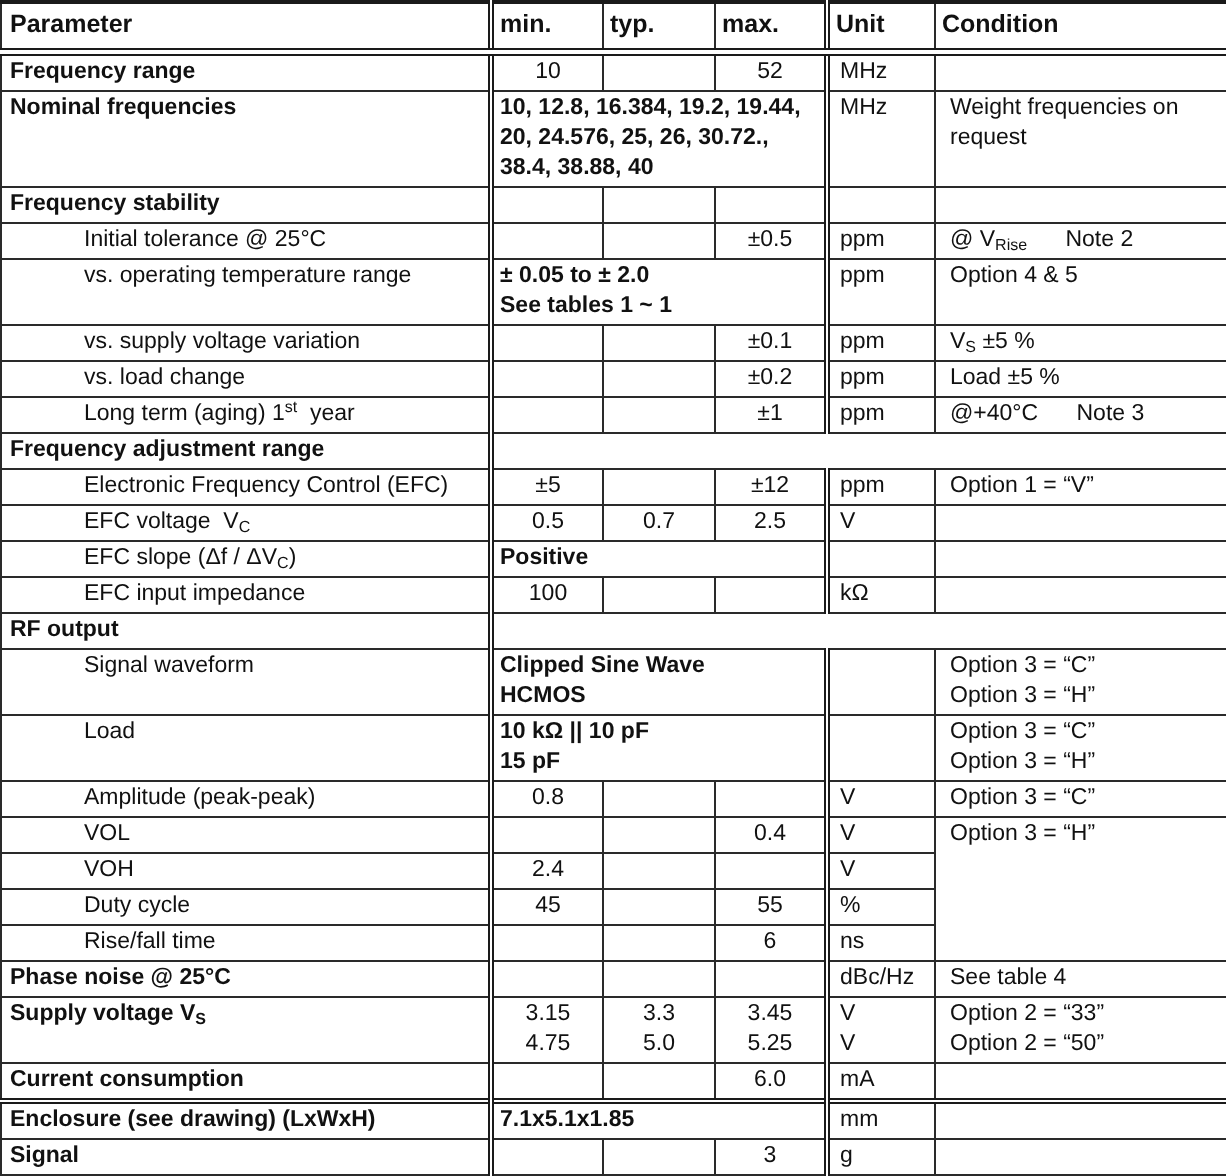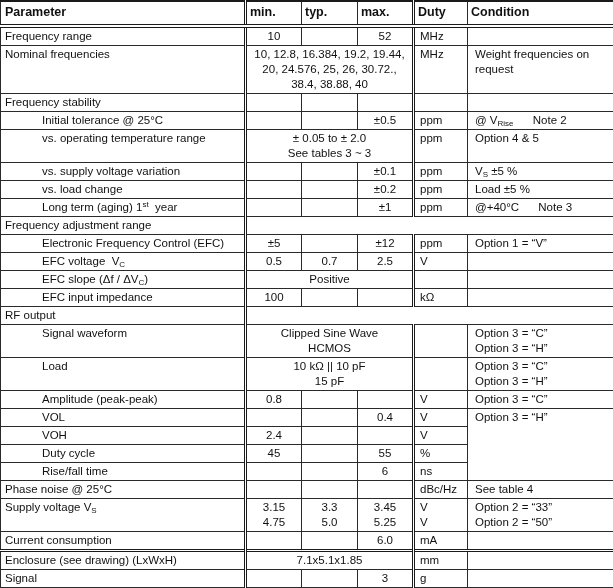--- a/index.html
+++ b/index.html
@@ -10,24 +10,24 @@
   col.c-param{width:245px;}
   col.c-min,col.c-typ,col.c-max{width:56px;}
   col.c-unit{width:54px;}
   col.c-cond{width:146px;}
   th,td{border:1px solid #2a2a2a;font-size:11.5px;line-height:15px;
         padding:1px 3px;vertical-align:top;white-space:pre-wrap;
         overflow:hidden;font-weight:normal;text-align:left;height:15px;}
   thead th{font-size:12.5px;font-weight:bold;line-height:18px;height:20px;
            border-bottom:4px double #1a1a1a;}
   td.num{text-align:center;}
-  td.span3{text-align:center;}
+  td.span3{font-weight:bold;}
   td.param{padding-left:4px;}
   td.param.indent{padding-left:41px;}
-  td.param.b, td.param.section{font-weight:normal;}
+  td.param.b, td.param.section{font-weight:bold;}
   th.param{padding-left:4px;}
   
   .dr{border-right:3px double #1a1a1a;}
   .dl{border-left:3px double #1a1a1a;}
   
   tr.tdouble td{border-top:3px double #1a1a1a;}
   td.unit{padding-left:5px;}
   td.cond{padding-left:7px;}
   sub{font-size:8px;vertical-align:-2px;line-height:0;}
   sup{font-size:8px;vertical-align:4px;line-height:0;text-align:center;}
@@ -44,21 +44,21 @@
       <col class="c-max">
         <col class="c-unit">
         <col class="c-cond">
     </colgroup>
     <thead>
       <tr>
           <th class="param dr">Parameter</th>
           <th>min.</th>
           <th>typ.</th>
           <th>max.</th>
-          <th class="dl">Duty</th>
+          <th class="dl">Unit</th>
           <th>Condition</th>
         </tr>
     </thead>
     <tbody>
         <tr>
           <td class="param dr b">Frequency range</td>
           <td class="num">10</td>
           <td class="num"></td>
           <td class="num">52</td>
           <td class="unit dl">MHz</td>
@@ -85,21 +85,21 @@
           <td class="param dr indent">Initial tolerance @ 25°C</td>
           <td class="num"></td>
           <td class="num"></td>
           <td class="num">±0.5</td>
           <td class="unit dl">ppm</td>
           <td class="cond">@ V<sub>Rise</sub>      Note 2</td>
         </tr>
         <tr>
           <td class="param dr indent">vs. operating temperature range</td>
           <td class="span3" colspan="3">± 0.05 to ± 2.0
-See tables 3 ~ 3</td>
+See tables 1 ~ 1</td>
           <td class="unit dl">ppm</td>
           <td class="cond">Option 4 &amp; 5</td>
         </tr>
         <tr>
           <td class="param dr indent">vs. supply voltage variation</td>
           <td class="num"></td>
           <td class="num"></td>
           <td class="num">±0.1</td>
           <td class="unit dl">ppm</td>
           <td class="cond">V<sub>S</sub> ±5 %</td>

